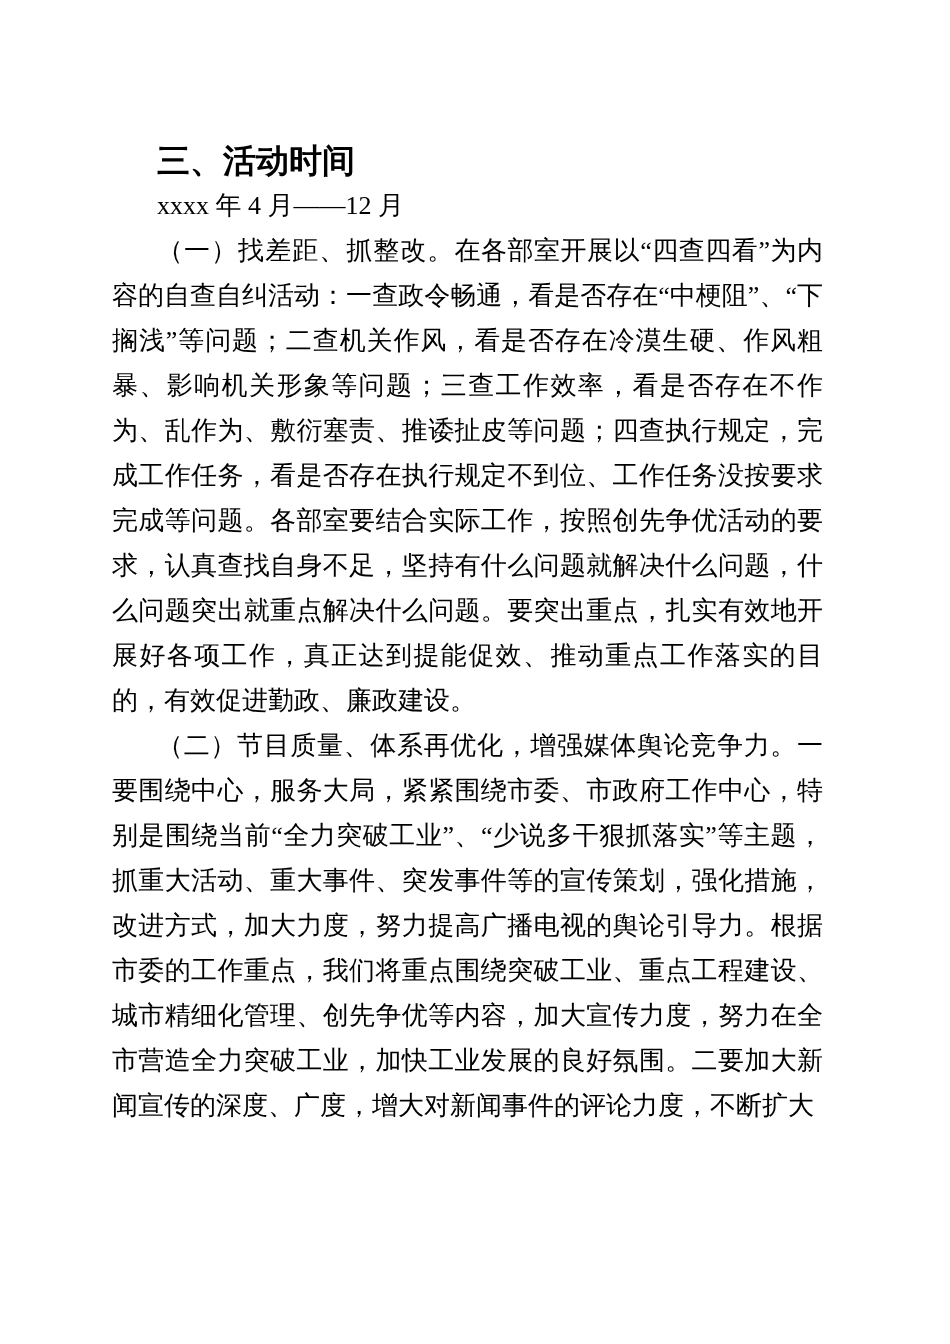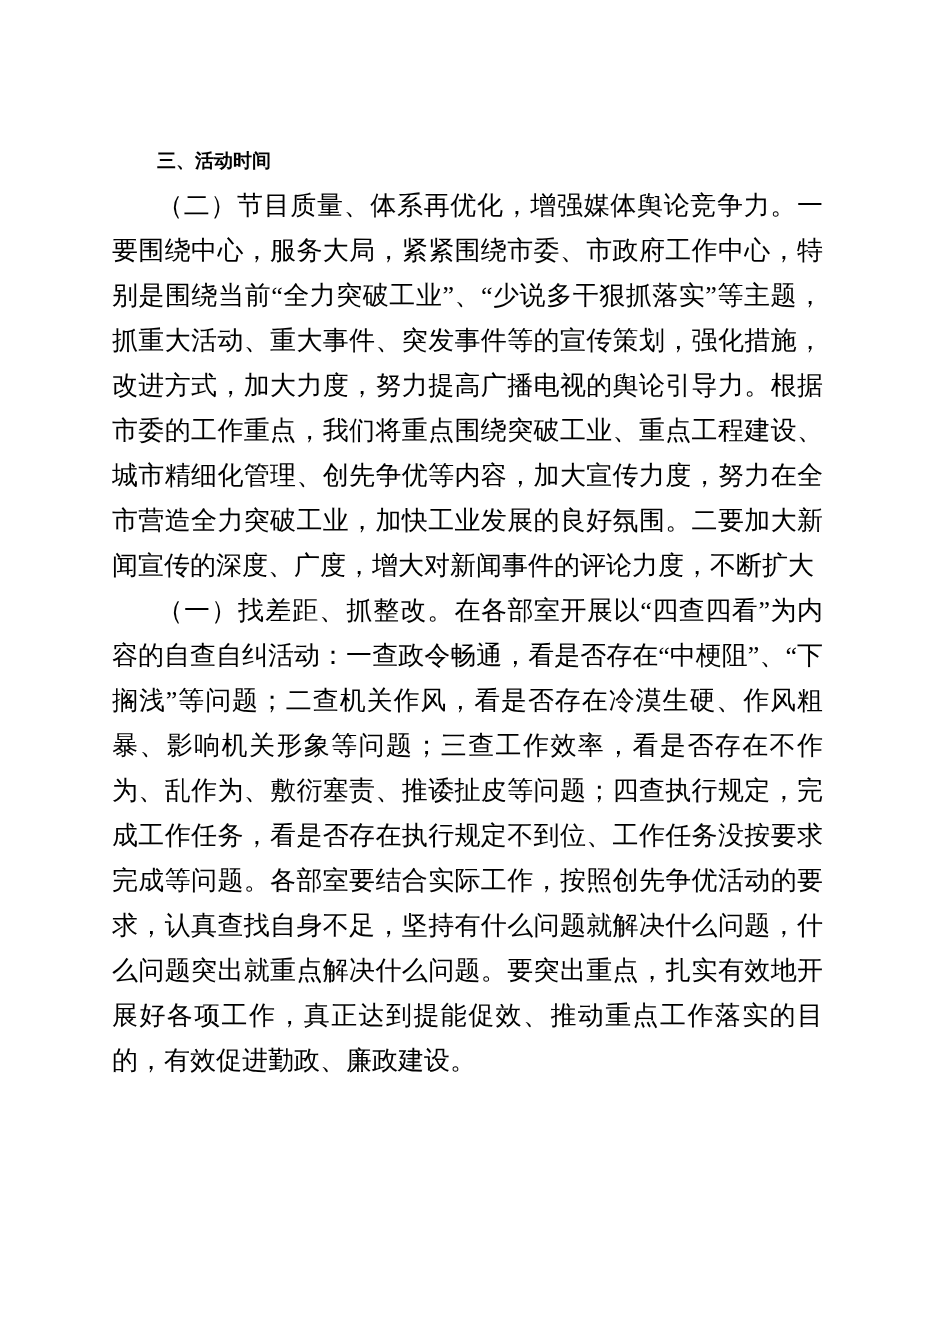--- a/index.html
+++ b/index.html
@@ -25,41 +25,42 @@
     line-height: 45px;
   }
   .content p {
     margin: 0;
     padding: 0;
     text-indent: 45px;
   }
   .heading {
     font-family: "Liberation Sans", "DejaVu Sans", sans-serif;
     font-weight: bold;
-    font-size: 19px;
+    font-size: 33px;
   }
   .body-line {
     font-size: 26px;
   }
   .para {
     text-align: justify;
   }
   .lead {
     
     letter-spacing: 0.5px;
   }
 </style>
 </head>
 <body>
 
 <div class="page">
   <div class="content">
 
     <p class="heading">三、活动时间</p>
 
+    <p class="body-line">xxxx 年 4 月——12 月</p>
 
 
+    <p class="para"><span class="lead">（一）找差距、抓整改。</span><span>在各部室开展以“四查四看”为内容的自查自纠活动：一查政令畅通，看是否存在“中梗阻”、“下搁浅”等问题；二查机关作风，看是否存在冷漠生硬、作风粗暴、影响机关形象等问题；三查工作效率，看是否存在不作为、乱作为、敷衍塞责、推诿扯皮等问题；四查执行规定，完成工作任务，看是否存在执行规定不到位、工作任务没按要求完成等问题。各部室要结合实际工作，按照创先争优活动的要求，认真查找自身不足，坚持有什么问题就解决什么问题，什么问题突出就重点解决什么问题。要突出重点，扎实有效地开展好各项工作，真正达到提能促效、推动重点工作落实的目的，有效促进勤政、廉政建设。</span></p>
+
     <p class="para"><span class="lead">（二）节目质量、体系再优化，增强媒体舆论竞争力。</span><span>一要围绕中心，服务大局，紧紧围绕市委、市政府工作中心，特别是围绕当前“全力突破工业”、“少说多干狠抓落实”等主题，抓重大活动、重大事件、突发事件等的宣传策划，强化措施，改进方式，加大力度，努力提高广播电视的舆论引导力。根据市委的工作重点，我们将重点围绕突破工业、重点工程建设、城市精细化管理、创先争优等内容，加大宣传力度，努力在全市营造全力突破工业，加快工业发展的良好氛围。二要加大新闻宣传的深度、广度，增大对新闻事件的评论力度，不断扩大</span></p>
-
-    <p class="para"><span class="lead">（一）找差距、抓整改。</span><span>在各部室开展以“四查四看”为内容的自查自纠活动：一查政令畅通，看是否存在“中梗阻”、“下搁浅”等问题；二查机关作风，看是否存在冷漠生硬、作风粗暴、影响机关形象等问题；三查工作效率，看是否存在不作为、乱作为、敷衍塞责、推诿扯皮等问题；四查执行规定，完成工作任务，看是否存在执行规定不到位、工作任务没按要求完成等问题。各部室要结合实际工作，按照创先争优活动的要求，认真查找自身不足，坚持有什么问题就解决什么问题，什么问题突出就重点解决什么问题。要突出重点，扎实有效地开展好各项工作，真正达到提能促效、推动重点工作落实的目的，有效促进勤政、廉政建设。</span></p>
 
   </div>
 </div>
 
 </body></html>

